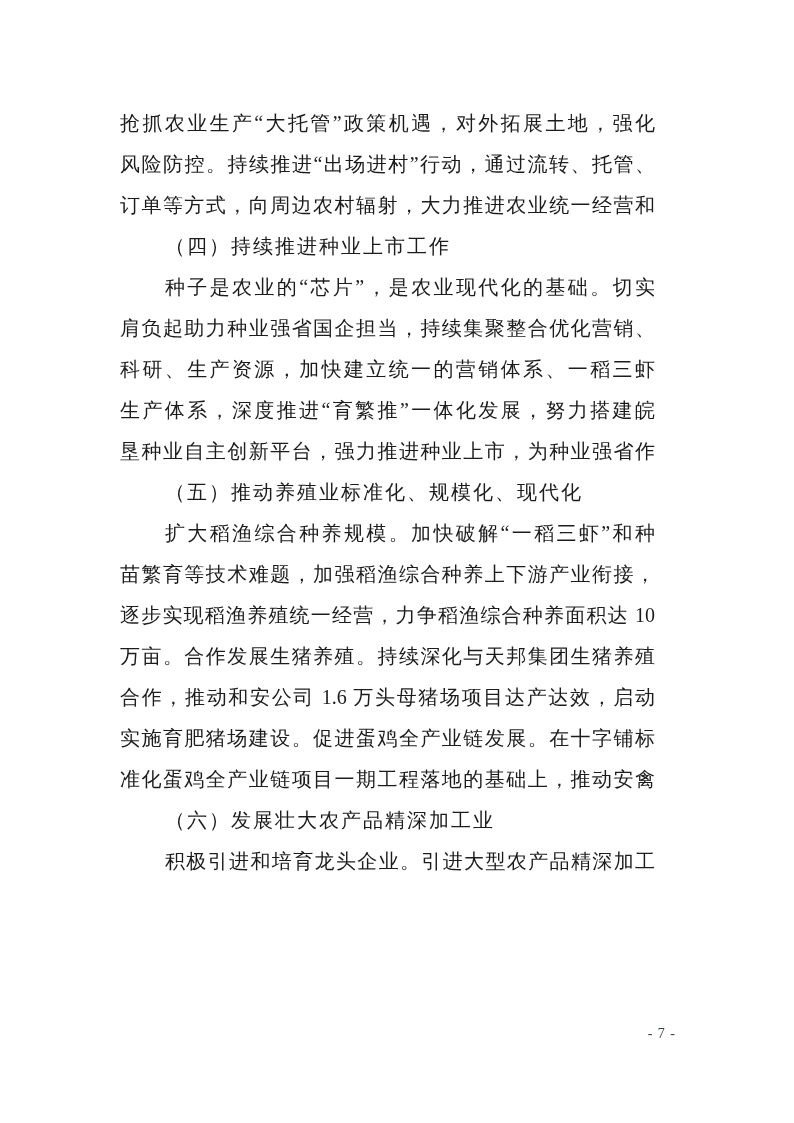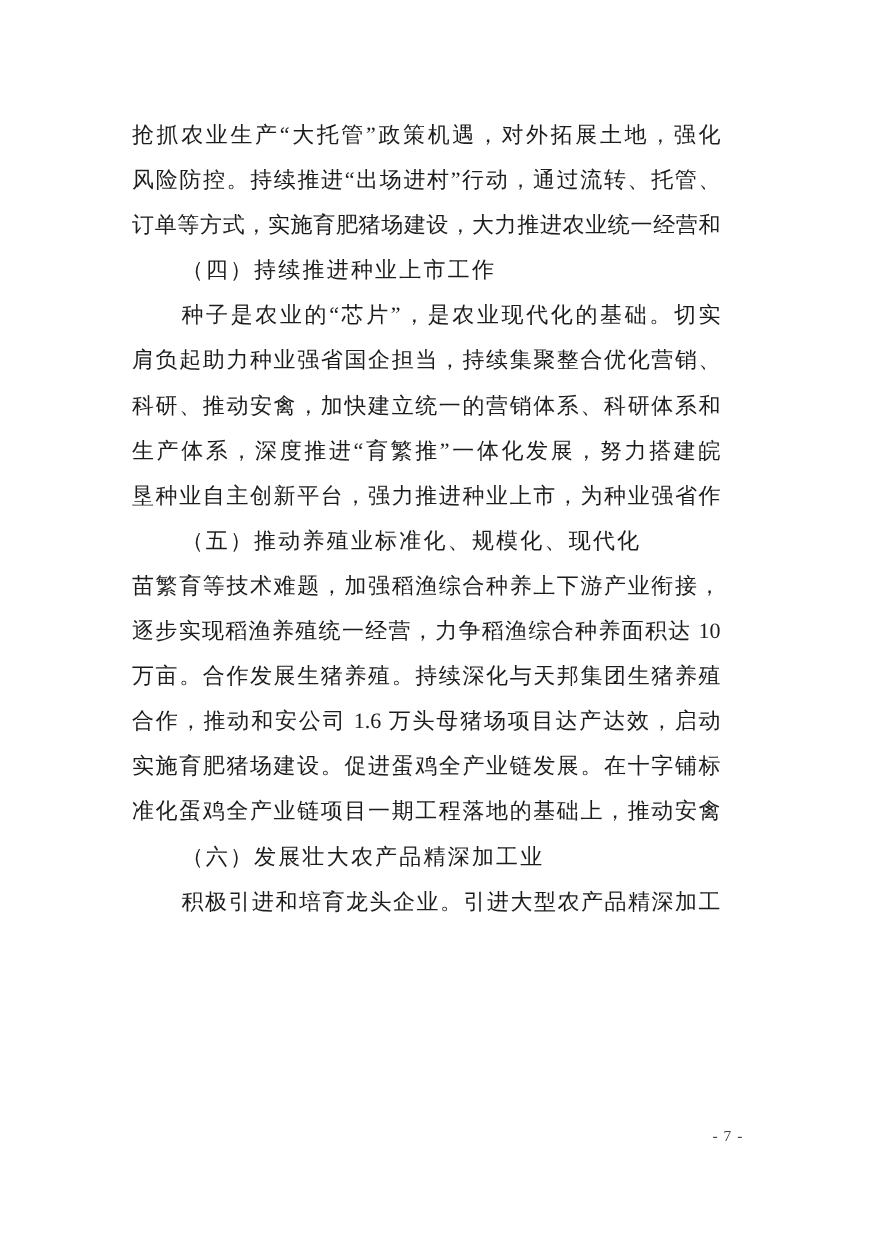--- a/index.html
+++ b/index.html
@@ -59,28 +59,29 @@
     letter-spacing: 1px;
   }
 </style>
 </head>
 <body>
 
 <div class="page">
   <div class="content" id="lines-container">
       <div class="line justify">抢抓农业生产“大托管”政策机遇，对外拓展土地，强化</div>
       <div class="line justify">风险防控。持续推进“出场进村”行动，通过流转、托管、</div>
-      <div class="line justify">订单等方式，实施育肥猪场建设，大力推进农业统一经营和</div>
+      <div class="line justify">订单等方式，向周边农村辐射，大力推进农业统一经营和</div>
       <div class="line left indent">（四）持续推进种业上市工作</div>
       <div class="line justify indent">种子是农业的“芯片”，是农业现代化的基础。切实</div>
       <div class="line justify">肩负起助力种业强省国企担当，持续集聚整合优化营销、</div>
-      <div class="line justify">科研、推动安禽，加快建立统一的营销体系、科研体系和</div>
+      <div class="line justify">科研、生产资源，加快建立统一的营销体系、一稻三虾</div>
       <div class="line justify">生产体系，深度推进“育繁推”一体化发展，努力搭建皖</div>
       <div class="line justify">垦种业自主创新平台，强力推进种业上市，为种业强省作</div>
       <div class="line left indent">（五）推动养殖业标准化、规模化、现代化</div>
+      <div class="line justify indent">扩大稻渔综合种养规模。加快破解“一稻三虾”和种</div>
       <div class="line justify">苗繁育等技术难题，加强稻渔综合种养上下游产业衔接，</div>
       <div class="line justify">逐步实现稻渔养殖统一经营，力争稻渔综合种养面积达 10</div>
       <div class="line justify">万亩。合作发展生猪养殖。持续深化与天邦集团生猪养殖</div>
       <div class="line justify">合作，推动和安公司 1.6 万头母猪场项目达产达效，启动</div>
       <div class="line justify">实施育肥猪场建设。促进蛋鸡全产业链发展。在十字铺标</div>
       <div class="line justify">准化蛋鸡全产业链项目一期工程落地的基础上，推动安禽</div>
       <div class="line left indent">（六）发展壮大农产品精深加工业</div>
       <div class="line justify indent">积极引进和培育龙头企业。引进大型农产品精深加工</div>
     </div>
   <div class="footer">- 7 -</div>

